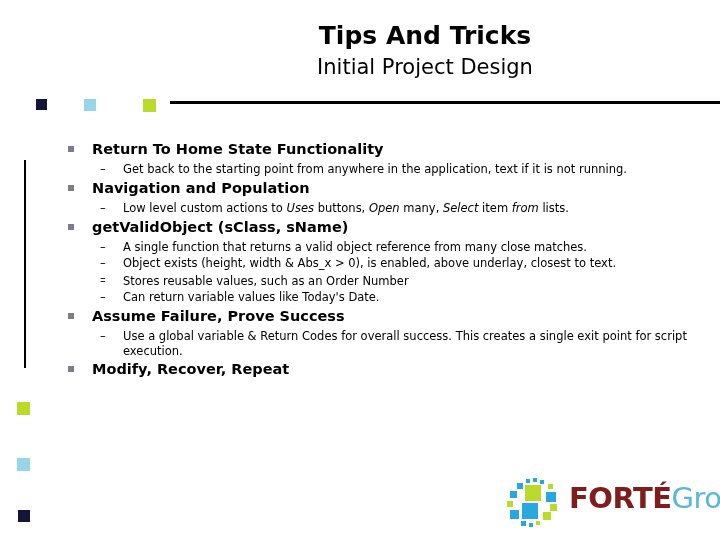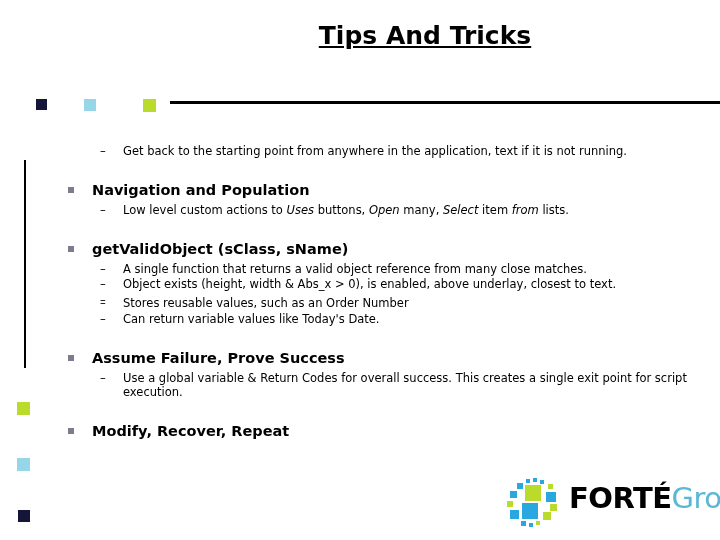--- a/index.html
+++ b/index.html
@@ -23,21 +23,20 @@
     left: 170px;
     right: 40px;
     text-align: center;
   }
   .slide-title {
     font-size: 25px;
     font-weight: bold;
     line-height: 1.15;
     letter-spacing: 0px;
     white-space: nowrap;
-    text-decoration: underline;
   }
   .slide-subtitle {
     font-size: 21px;
     font-weight: normal;
     line-height: 1.2;
     margin-top: 4px;
     white-space: nowrap;
   }
 
   
@@ -83,21 +82,21 @@
     width: 640px;
   }
   .bullet-group { margin-bottom: 0; }
 
   .lvl1 {
     position: relative;
     padding-left: 30px;
     font-size: 14.5px;
     font-weight: bold;
     line-height: 1.25;
-    margin-top: 22px;
+    margin-top: 2px;
   }
   .bullet-group:first-child .lvl1 { margin-top: 0; }
   .lvl1 .marker {
     position: absolute;
     left: 6px;
     top: 6px;
     width: 6px;
     height: 6px;
     background: #7c7c8c;
   }
@@ -142,48 +141,50 @@
   .logo-text {
     position: absolute;
     left: 64px;
     top: 6px;
     white-space: nowrap;
     font-size: 29px;
     line-height: 1;
   }
   .logo-text .forte {
     font-weight: bold;
-    color: #000000;
+    color: #7f1d1d;
     letter-spacing: -0.5px;
   }
   .logo-text .group {
     font-weight: normal;
     color: #5bb7d6;
     letter-spacing: -0.5px;
   }
 </style>
 </head>
 <body>
 
 <div class="title-block">
   <div class="slide-title">Tips And Tricks</div>
+  <div class="slide-subtitle">Initial Project Design</div>
 </div>
 
 <span class="deco-sq navy" id="deco-top-navy"></span>
 <span class="deco-sq blue" id="deco-top-blue"></span>
 <span class="deco-sq green" id="deco-top-green"></span>
 <div class="header-rule"></div>
 
 <div class="rail-line"></div>
 <span class="deco-sq green" id="deco-rail-green"></span>
 <span class="deco-sq blue" id="deco-rail-blue"></span>
 <span class="deco-sq navy" id="deco-rail-navy"></span>
 
 <div class="content" id="content-root">
     <div class="bullet-group">
+      <div class="lvl1"><span class="marker"></span><span>Return To Home State Functionality</span></div>
       <div class="lvl2"><span class="marker">–</span><span>Get back to the starting point from anywhere in the application, text if it is not running.</span></div>
     </div>
     <div class="bullet-group">
       <div class="lvl1"><span class="marker"></span><span>Navigation and Population</span></div>
       <div class="lvl2"><span class="marker">–</span><span><span>Low level custom actions to </span><i>Uses</i><span> buttons, </span><i>Open</i><span> many, </span><i>Select</i><span> item </span><i>from</i><span> lists.</span></span></div>
     </div>
     <div class="bullet-group">
       <div class="lvl1"><span class="marker"></span><span>getValidObject (sClass, sName)</span></div>
       <div class="lvl2"><span class="marker">–</span><span>A single function that returns a valid object reference from many close matches.</span></div>
       <div class="lvl2"><span class="marker">–</span><span>Object exists (height, width &amp; Abs_x &gt; 0), is enabled, above underlay, closest to text.</span></div>

